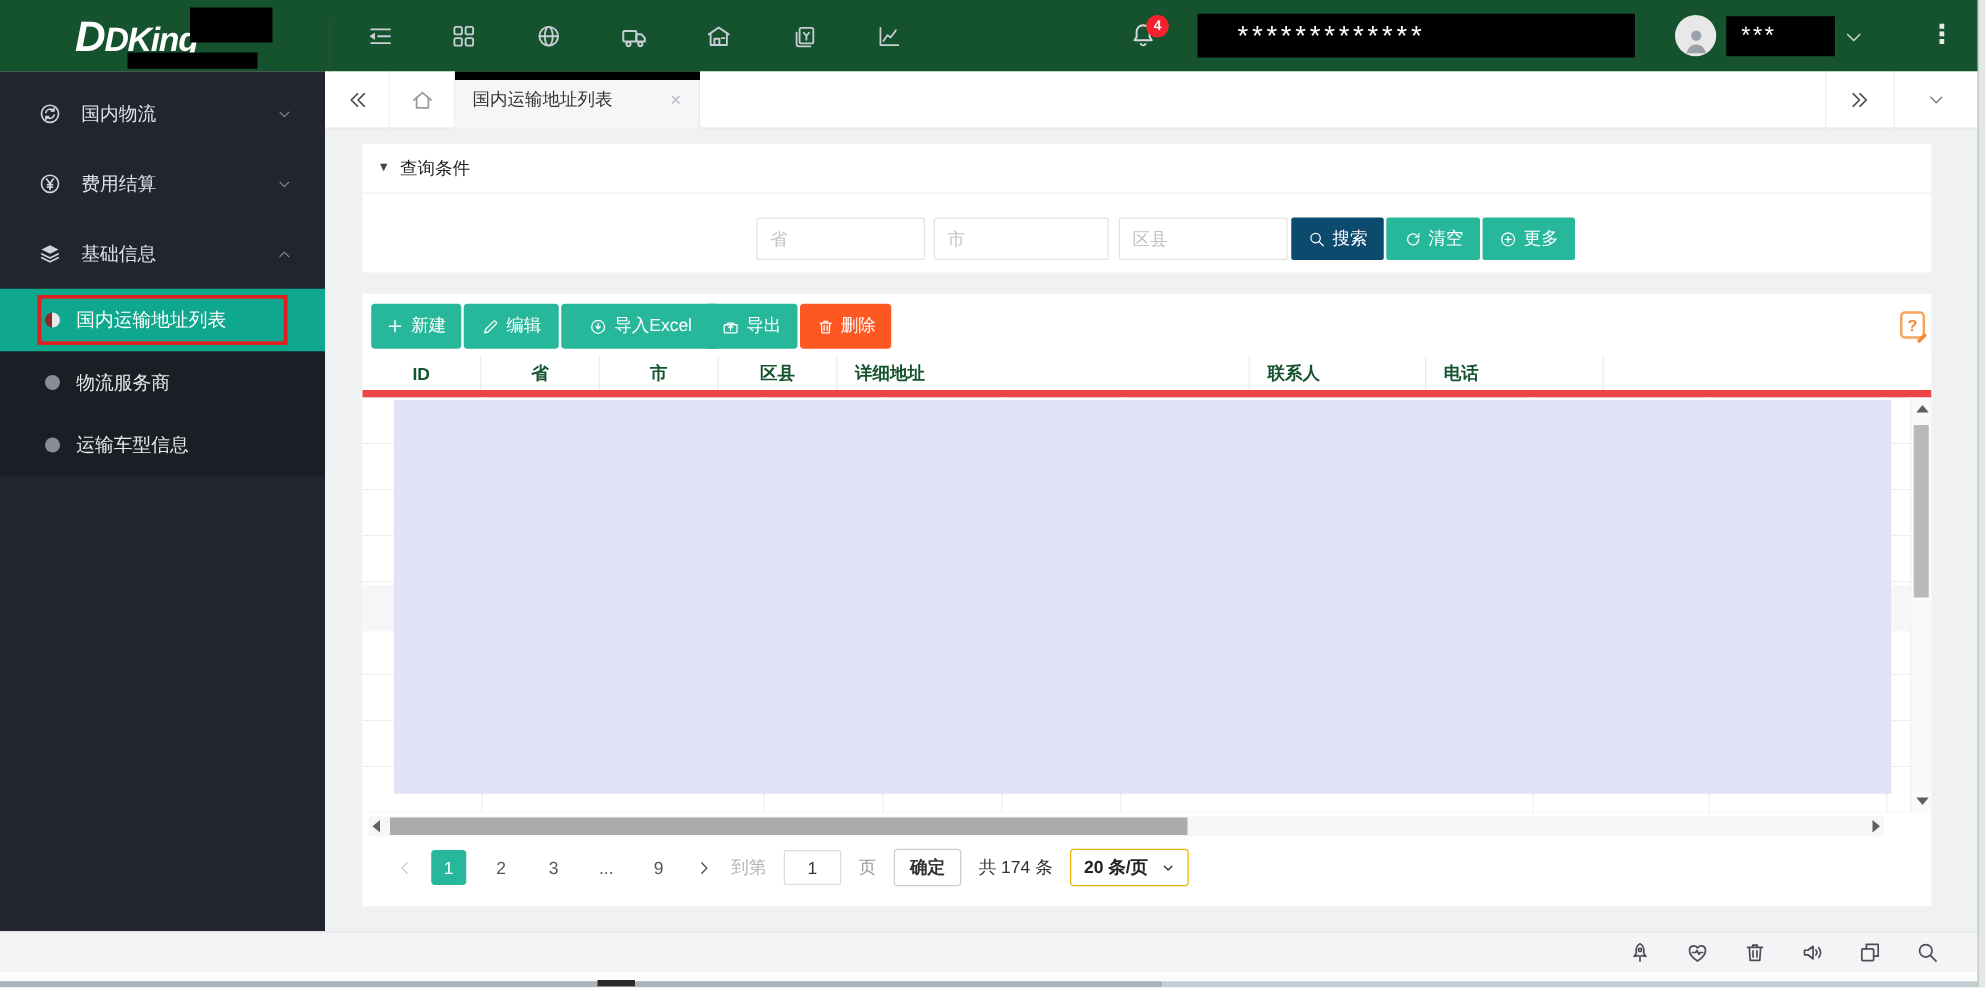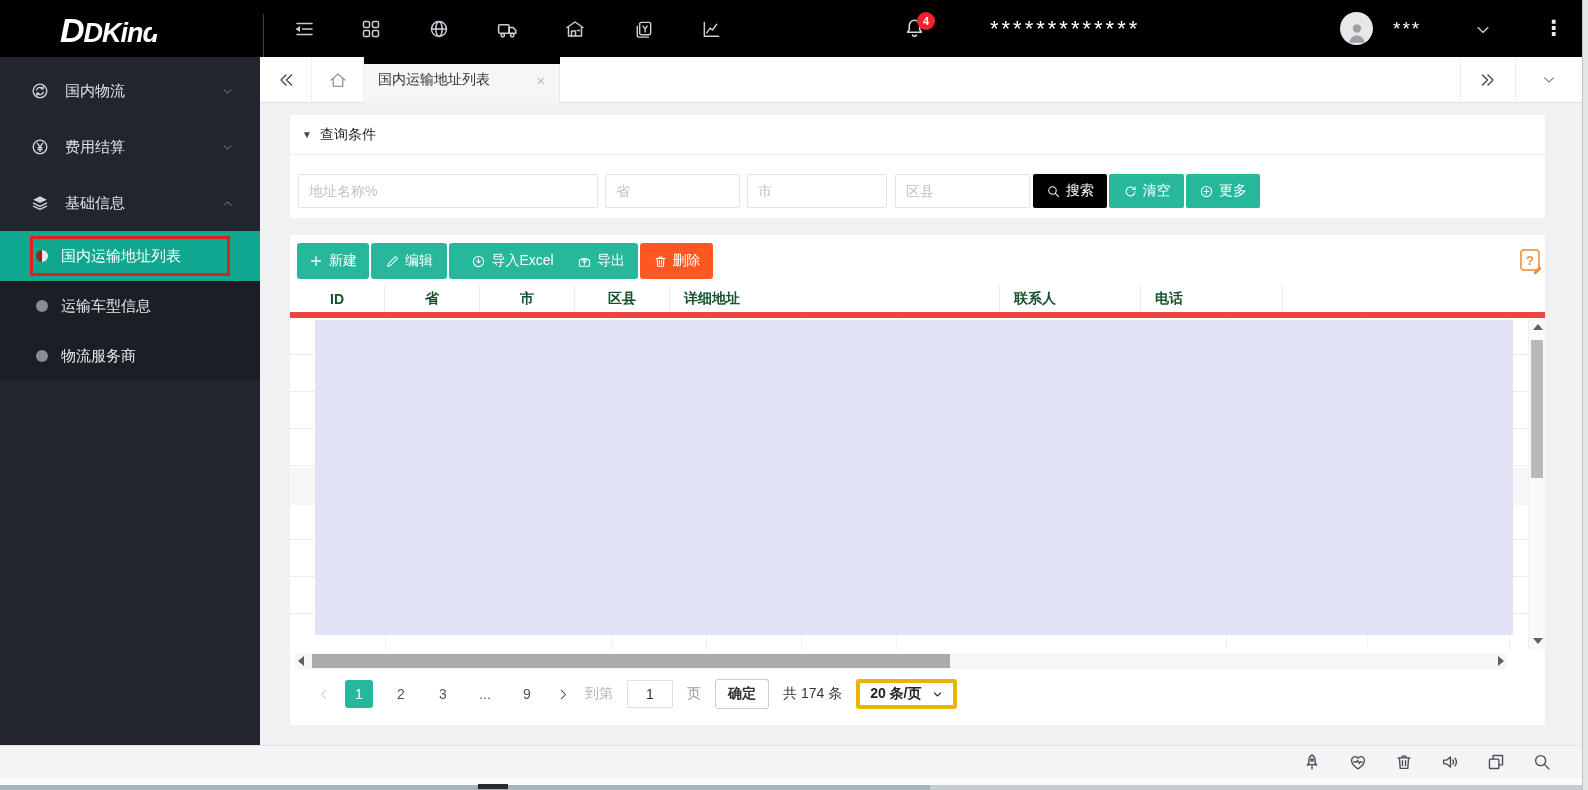--- a/index.html
+++ b/index.html
@@ -4,21 +4,21 @@
 <style>
   *{margin:0;padding:0;box-sizing:border-box}
   html,body{background:#fff}
   body{font-family:"Liberation Sans","DejaVu Sans",sans-serif;color:#333}
   .screen{position:relative;width:1588px;height:790px;overflow:hidden;background:#fff}
   .abs{position:absolute}
   .redact{position:absolute;background:#000}
   svg.ic{display:block;fill:none;stroke:currentColor;stroke-width:1.5;stroke-linecap:round;stroke-linejoin:round}
 
   
-  #top-header{left:0;top:0;width:1582px;height:57px;background:#000000;z-index:5}
+  #top-header{left:0;top:0;width:1582px;height:57px;background:#14532d;z-index:5}
   #logo{left:60px;top:11px;color:#fff;font-size:27px;font-weight:bold;font-style:italic;letter-spacing:-1px}
   #logo .big-d{font-size:34px}
   #hdr-sep{left:263px;top:14px;width:1px;height:43px;background:#3c414b}
   .hicon{position:absolute;top:17px;width:24px;height:24px;color:#c9ced6;display:flex;align-items:center;justify-content:center;cursor:pointer}
   #bell-wrap{left:903px;top:16px;width:26px;height:26px;color:#d6dae0;position:absolute}
   #badge{position:absolute;left:14px;top:-4px;min-width:18px;height:18px;border-radius:9px;background:#f5222d;color:#fff;font-size:11px;font-weight:bold;display:flex;align-items:center;justify-content:center;padding:0 3px}
   #acct-redact{left:958px;top:11px;width:350px;height:35px;display:flex;align-items:center;padding-left:32px;color:#fff;font-size:22px;letter-spacing:3px}
   #avatar{left:1340px;top:12px;width:33px;height:33px;border-radius:50%;background:#e8e8e8;color:#9aa1ab;display:flex;align-items:flex-end;justify-content:center;overflow:hidden}
   #name-redact{left:1381px;top:13px;width:87px;height:32px;display:flex;align-items:center;padding-left:12px;color:#fff;font-size:19px;letter-spacing:2px}
   #hdr-chev{left:1474px;top:21px;width:18px;height:18px;color:#cfd3da;position:absolute}
@@ -52,21 +52,21 @@
   .card{position:absolute;left:30px;width:1255px;background:#fff}
 
   
   #query-card{top:58px;height:103px}
   #query-head{display:flex;align-items:center;height:40px;padding-left:12px;border-bottom:1px solid #efefef;font-size:14px;color:#222}
   #query-head .caret{font-size:10px;color:#444;margin-right:8px}
   .qinput{position:absolute;top:59px;height:34px;border:1px solid #e3e3e3;border-radius:2px;font-size:14px;color:#333;padding:0 10px;outline:none;background:#fff}
   .qinput::placeholder{color:#c3c3c3}
   .qbtn{position:absolute;top:59px;height:34px;border:none;border-radius:2px;color:#fff;font-size:14px;display:flex;align-items:center;justify-content:center;gap:5px;cursor:pointer}
   .qbtn .bi{width:15px;height:15px}
-  #btn-search{left:743px;width:74px;background:#000000}
+  #btn-search{left:743px;width:74px;background:#0c4a6e}
   #btn-clear{left:819px;width:75px;background:#27b79b}
   #btn-more{left:896px;width:74px;background:#27b79b}
 
   
   #table-card{top:178px;height:490px}
   .tbtn{position:absolute;top:8px;height:36px;border:none;border-radius:3px;background:#27b79b;color:#fff;font-size:14px;display:flex;align-items:center;justify-content:center;gap:5px;cursor:pointer}
   .tbtn .bi{width:15px;height:15px}
   #btn-add{left:7px;width:72px}
   #btn-edit{left:81px;width:76px}
   #btn-import{left:159px;width:127px}
@@ -100,21 +100,21 @@
   .pg-arrow{width:16px;height:16px;display:flex;align-items:center;justify-content:center;cursor:pointer}
   #pg-prev{color:#c9c9c9}
   #pg-next{color:#444}
   .pg-num{min-width:28px;height:28px;display:flex;align-items:center;justify-content:center;border-radius:3px;cursor:pointer}
   .pg-num.active{background:#27b79b;color:#fff}
   #pg-goto-label{color:#b3b3b3}
   #pg-goto{width:46px;height:28px;border:1px solid #ddd;border-radius:2px;text-align:center;font-size:14px;color:#333;outline:none}
   #pg-unit{color:#999}
   #pg-confirm{height:30px;padding:0 12px;background:#fff;border:1px solid #ccc;border-radius:3px;font-size:14px;font-weight:bold;color:#333;cursor:pointer}
   #pg-total{color:#333}
-  #pg-size{height:30px;border:4px solid #eab308;border-radius:3px;display:flex;align-items:center;gap:10px;padding:0 10px;cursor:pointer;color:#222;font-weight:bold}
+  #pg-size{height:30px;border:1px solid #eab308;border-radius:3px;display:flex;align-items:center;gap:10px;padding:0 10px;cursor:pointer;color:#222;font-weight:bold}
   #pg-size .chev{width:11px;height:11px;color:#333}
 
   
   #bottom-strip{left:0;top:745px;width:1582px;height:33px;background:#f4f4f6;border-top:1px solid #e4e4e6}
   #bottom-icons{position:absolute;right:30px;top:6px;display:flex;gap:26px;color:#4a4f55}
   .bicon{width:20px;height:20px;cursor:pointer}
   #bottom-white{left:0;top:778px;width:1582px;height:7px;background:#fcfcfc}
   #win-edge-l{left:0;top:785px;width:930px;height:5px;background:#a9b3ba}
   #win-edge-r{left:930px;top:785px;width:658px;height:5px;background:#c6cdd2}
   #frag{left:478px;top:784px;width:30px;height:5px;background:#2a2a2a}
@@ -367,25 +367,25 @@
         </span>
     </div>
     <div id="submenu">
       <div id="annot-box"></div>
       <div class="sub-item active">
         <span class="dot"></span>
         <span>国内运输地址列表</span>
       </div>
       <div class="sub-item">
         <span class="dot"></span>
-        <span>运输车型信息</span>
+        <span>物流服务商</span>
       </div>
       <div class="sub-item">
         <span class="dot"></span>
-        <span>物流服务商</span>
+        <span>运输车型信息</span>
       </div>
     </div>
   </div>
 
   <div class="abs" id="main">
 
     <div id="tabbar">
       <div class="tb-btn" id="tb-collapse">
           <svg class="ic" width="20" height="20">
             <use href="#s-dblleft"></use>
@@ -411,21 +411,20 @@
             <use href="#s-chevd"></use>
           </svg>
         </div>
     </div>
 
     <div class="card" id="query-card">
       <div id="query-head">
         <span class="caret">▼</span>
         <span>查询条件</span>
       </div>
-      <input class="qinput" style="left: 8px; width: 300px;" placeholder="地址名称%">
       <input class="qinput" style="left: 315px; width: 135px;" placeholder="省">
       <input class="qinput" style="left: 457px; width: 140px;" placeholder="市">
       <input class="qinput" style="left: 605px; width: 135px;" placeholder="区县">
       <button class="qbtn" id="btn-search">
         <span class="bi">
             <svg class="ic" width="15" height="15">
               <use href="#s-mag"></use>
             </svg>
           </span>
         <span>搜索</span>

